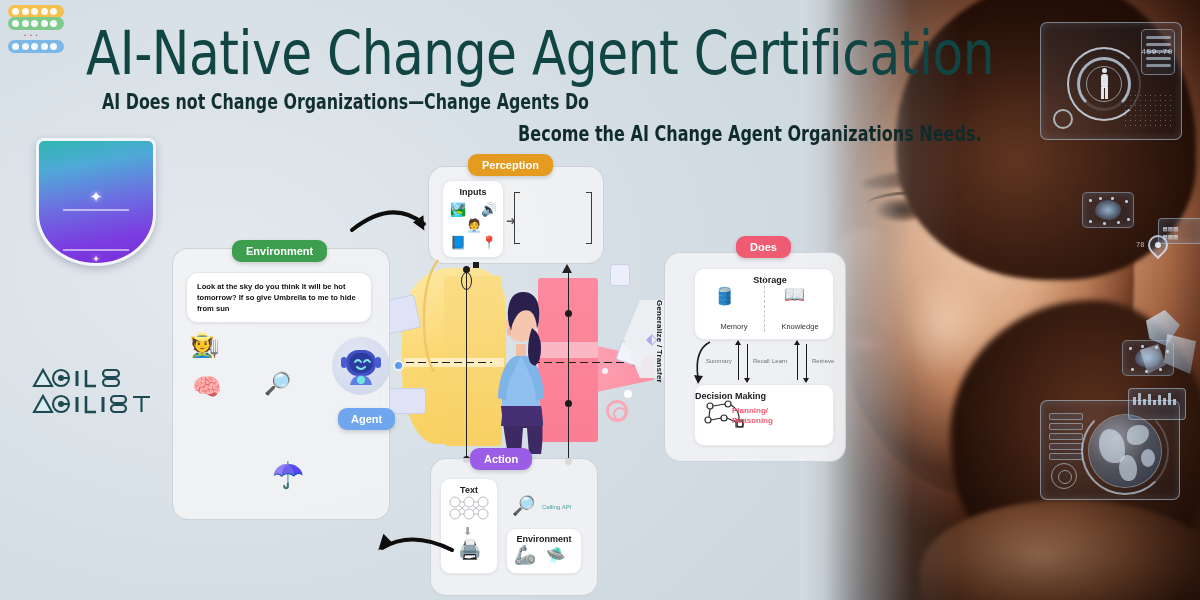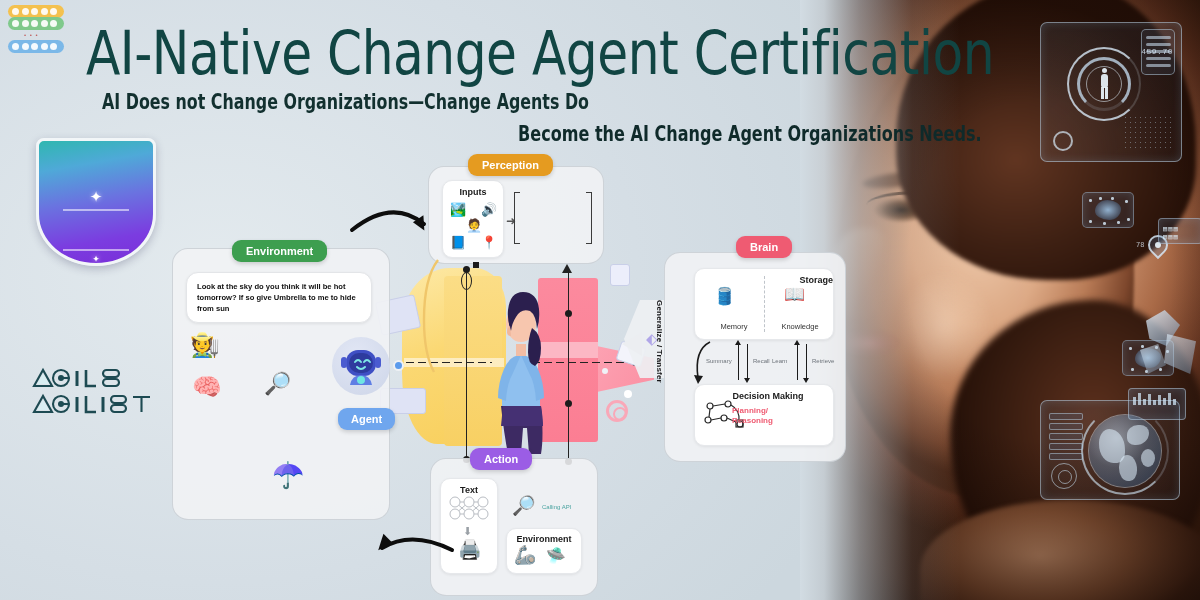--- a/index.html
+++ b/index.html
@@ -117,21 +117,21 @@
 
   
   .hud { position: absolute; pointer-events: none; }
   .hud-frame {
     position: absolute;
     border: 1px solid rgba(190,215,235,0.55);
     background: linear-gradient(135deg, rgba(120,170,210,0.10), rgba(60,110,160,0.05));
     border-radius: 7px;
     box-shadow: 0 0 10px rgba(150,200,240,0.18) inset;
   }
-  .hud-top { left: 1040px; top: 22px; width: 142px; height: 140px; }
+  .hud-top { left: 1040px; top: 22px; width: 142px; height: 118px; }
   .hud-top .ring-outer {
     position: absolute; left: 26px; top: 24px; width: 74px; height: 74px;
     border: 2px solid rgba(215,233,247,0.8); border-radius: 50%;
     border-right-color: rgba(215,233,247,0.18);
   }
   .hud-top .ring-mid {
     position: absolute; left: 36px; top: 34px; width: 54px; height: 54px;
     border: 3px solid rgba(200,225,245,0.75); border-radius: 50%;
     border-bottom-color: rgba(200,225,245,0.15);
   }
@@ -781,24 +781,24 @@
         <i></i>
         <i></i>
     </div>
   </div>
 
   <div class="gen-wedge"></div>
   <div class="gen-icon">⬖</div>
   <div class="gen-label">Generalize / Transfer</div>
 
   <div class="panel brain-panel"></div>
-  <div class="chip brain-chip">Brain</div>
+  <div class="chip brain-chip">Does</div>
 
   <div class="card storage-card">
-    <div class="card-title" style="text-align:right;padding-left:12px">Storage</div>
+    <div class="card-title" style="text-align:center;padding-left:12px">Storage</div>
   </div>
   <div class="divider-v"></div>
   <div style="position:absolute;left:714px;top:286px;font-size:17px">🛢️</div>
   <div class="lbl-store" style="left:704px;top:322px">Memory</div>
   <div style="position:absolute;left:784px;top:284px;font-size:17px">📖</div>
   <div class="lbl-store" style="left:770px;top:322px">Knowledge</div>
 
   <div class="arrow-v" style="left:738px;top:344px;height:36px"></div>
   <div class="arrow-head-up" style="left:735px;top:340px"></div>
   <div class="arrow-v" style="left:747px;top:344px;height:36px"></div>
@@ -812,21 +812,21 @@
   <div class="lbl-sm" style="left:753px;top:358px">Recall</div>
   <div class="lbl-sm" style="left:772px;top:358px">Learn</div>
   <div class="lbl-sm" style="left:812px;top:358px">Retrieve</div>
 
   <svg style="position:absolute;left:690px;top:340px;width:36px;height:50px;overflow:visible">
     <path d="M20 2 q-16 8 -12 36" stroke="#1b1b1b" stroke-width="1.6" fill="none"></path>
     <path d="M8 44 l-4 -9 l9 1 Z" fill="#1b1b1b"></path>
   </svg>
 
   <div class="card decision-card">
-    <div class="card-title" style="text-align:center;padding-left:8px">Decision Making</div>
+    <div class="card-title" style="text-align:left;padding-left:0">Decision Making</div>
   </div>
   <svg style="position:absolute;left:702px;top:400px;width:48px;height:34px">
     <g stroke="#2a2a2a" stroke-width="1.2" fill="none">
       <circle cx="8" cy="6" r="3"></circle>
         <circle cx="26" cy="4" r="3"></circle>
       <circle cx="6" cy="20" r="3"></circle>
         <circle cx="22" cy="18" r="3"></circle>
       <circle cx="38" cy="24" r="3"></circle>
       <path d="M11 6 L23 4 M8 9 L7 17 M9 20 L19 18 M25 18 L36 23 M29 5 q9 5 8 16"></path>
       <rect x="34" y="20" width="7" height="7"></rect>

